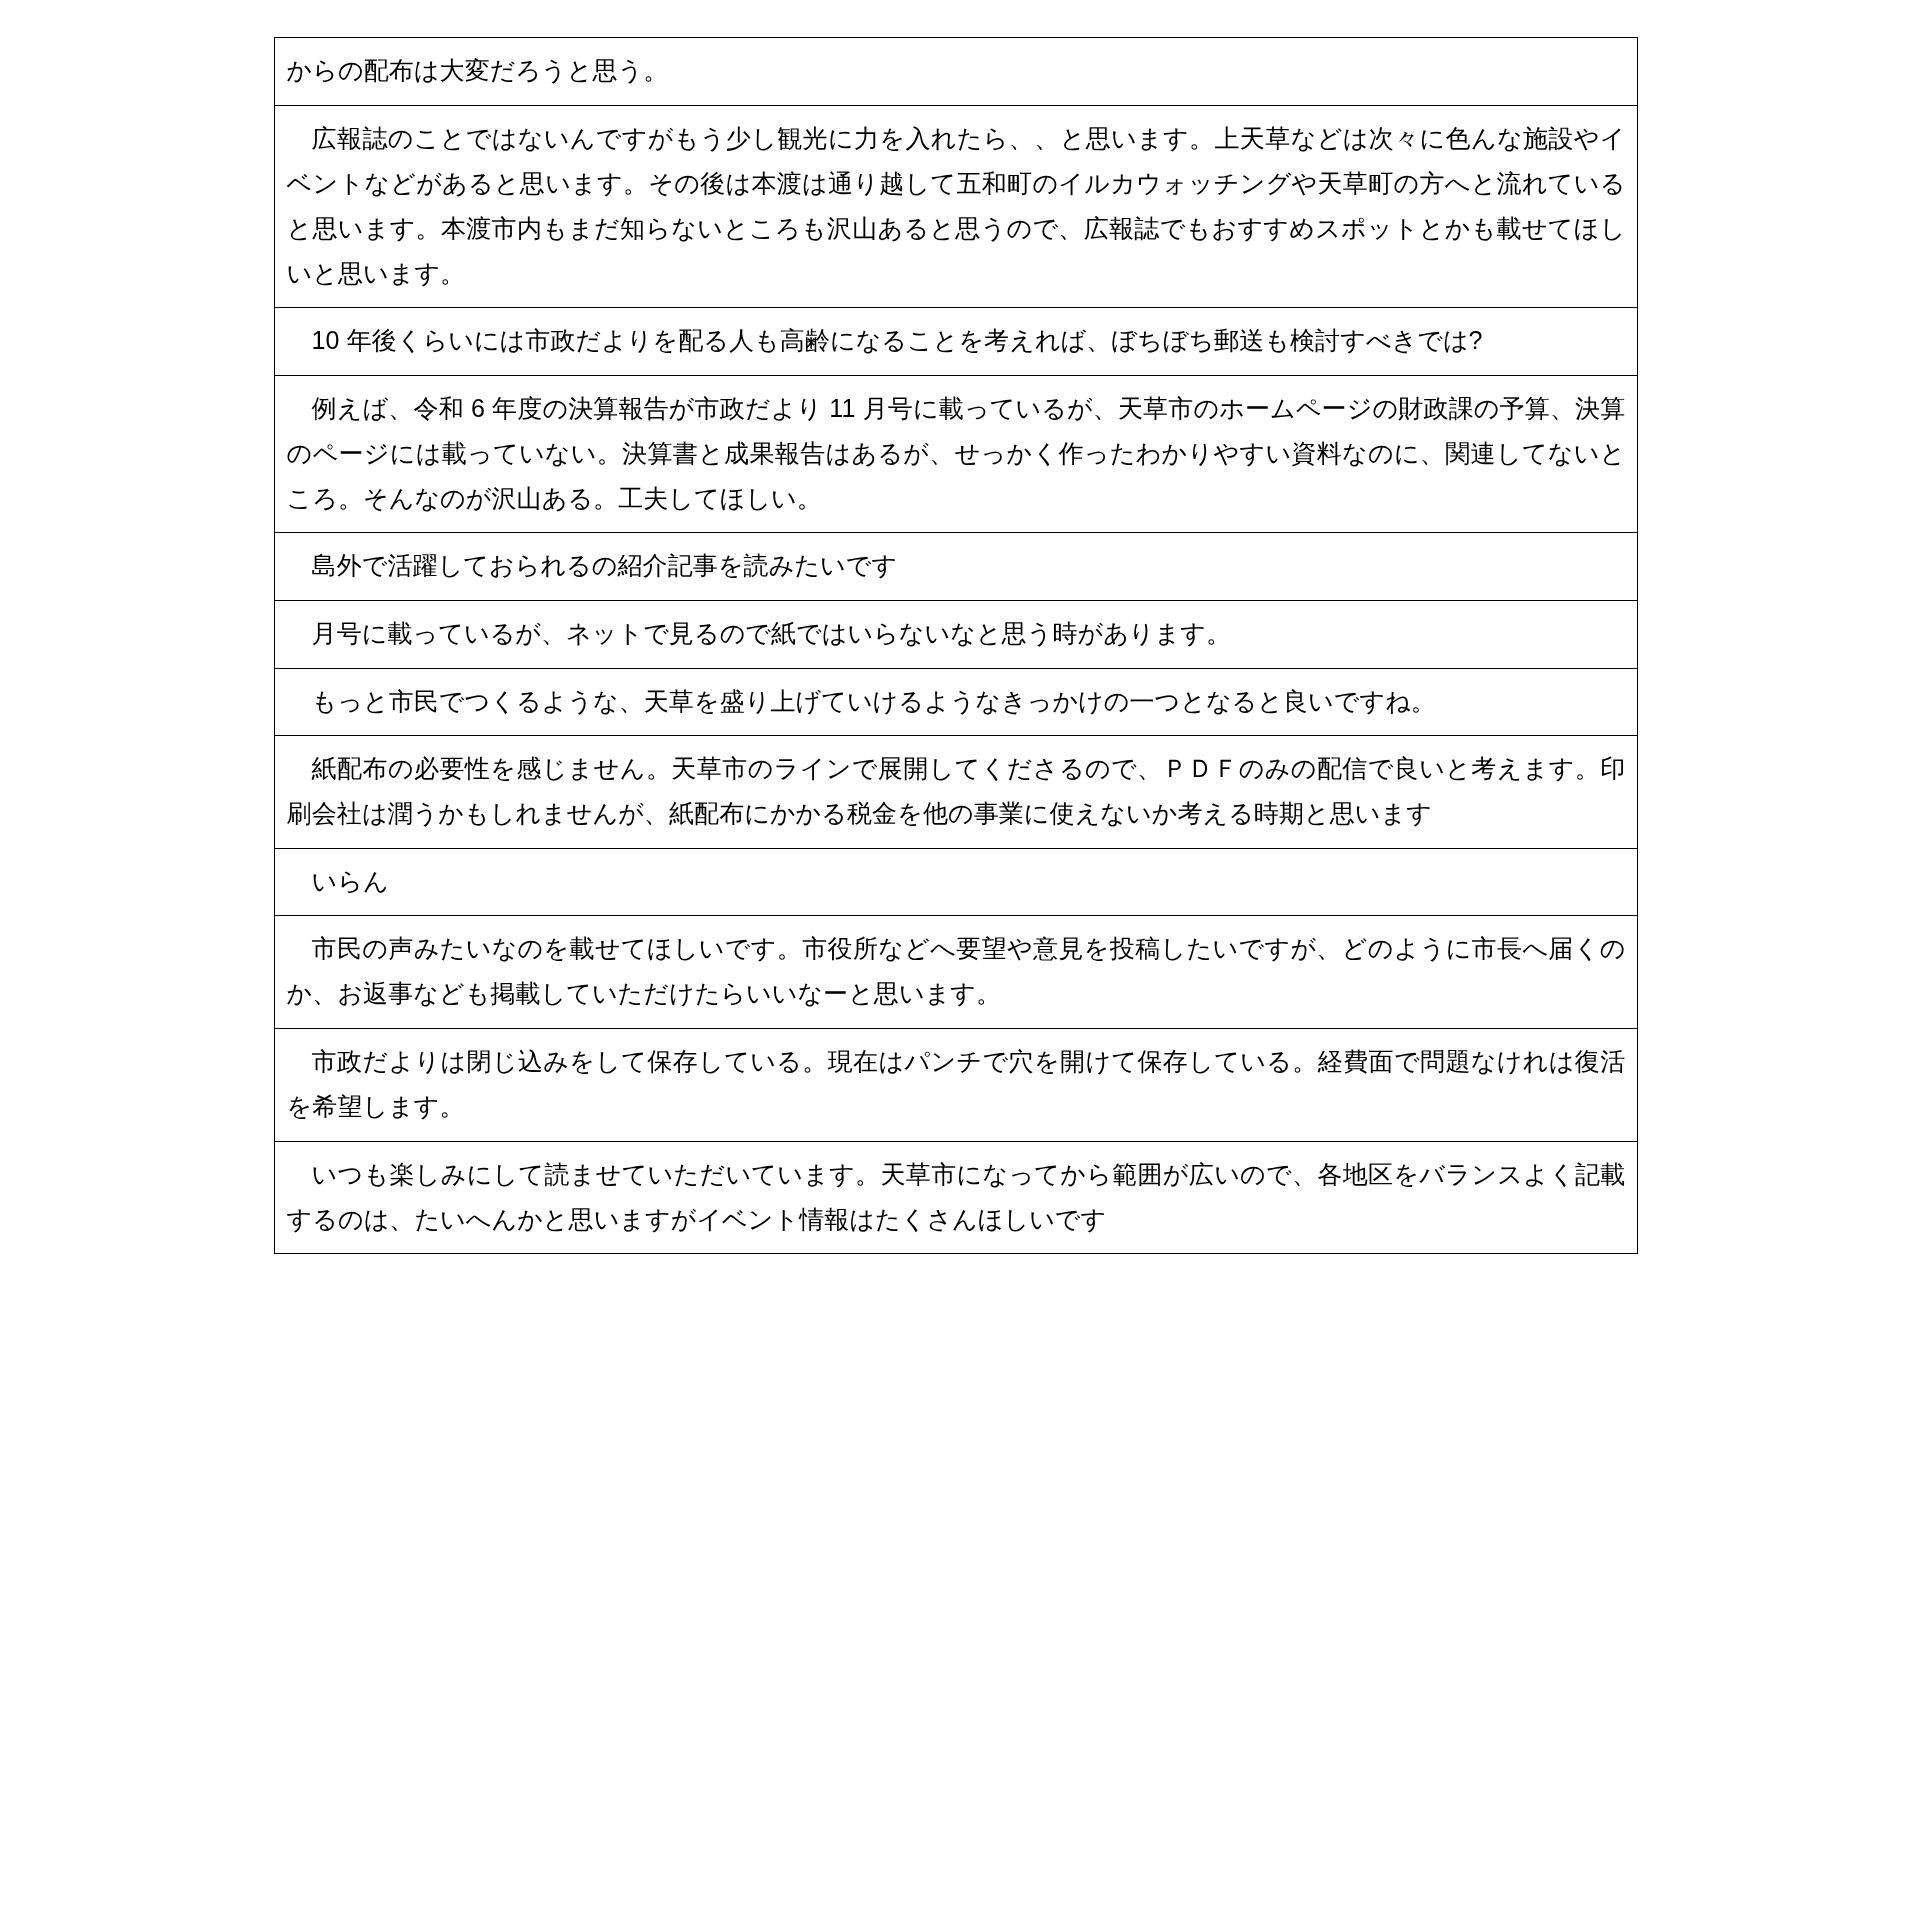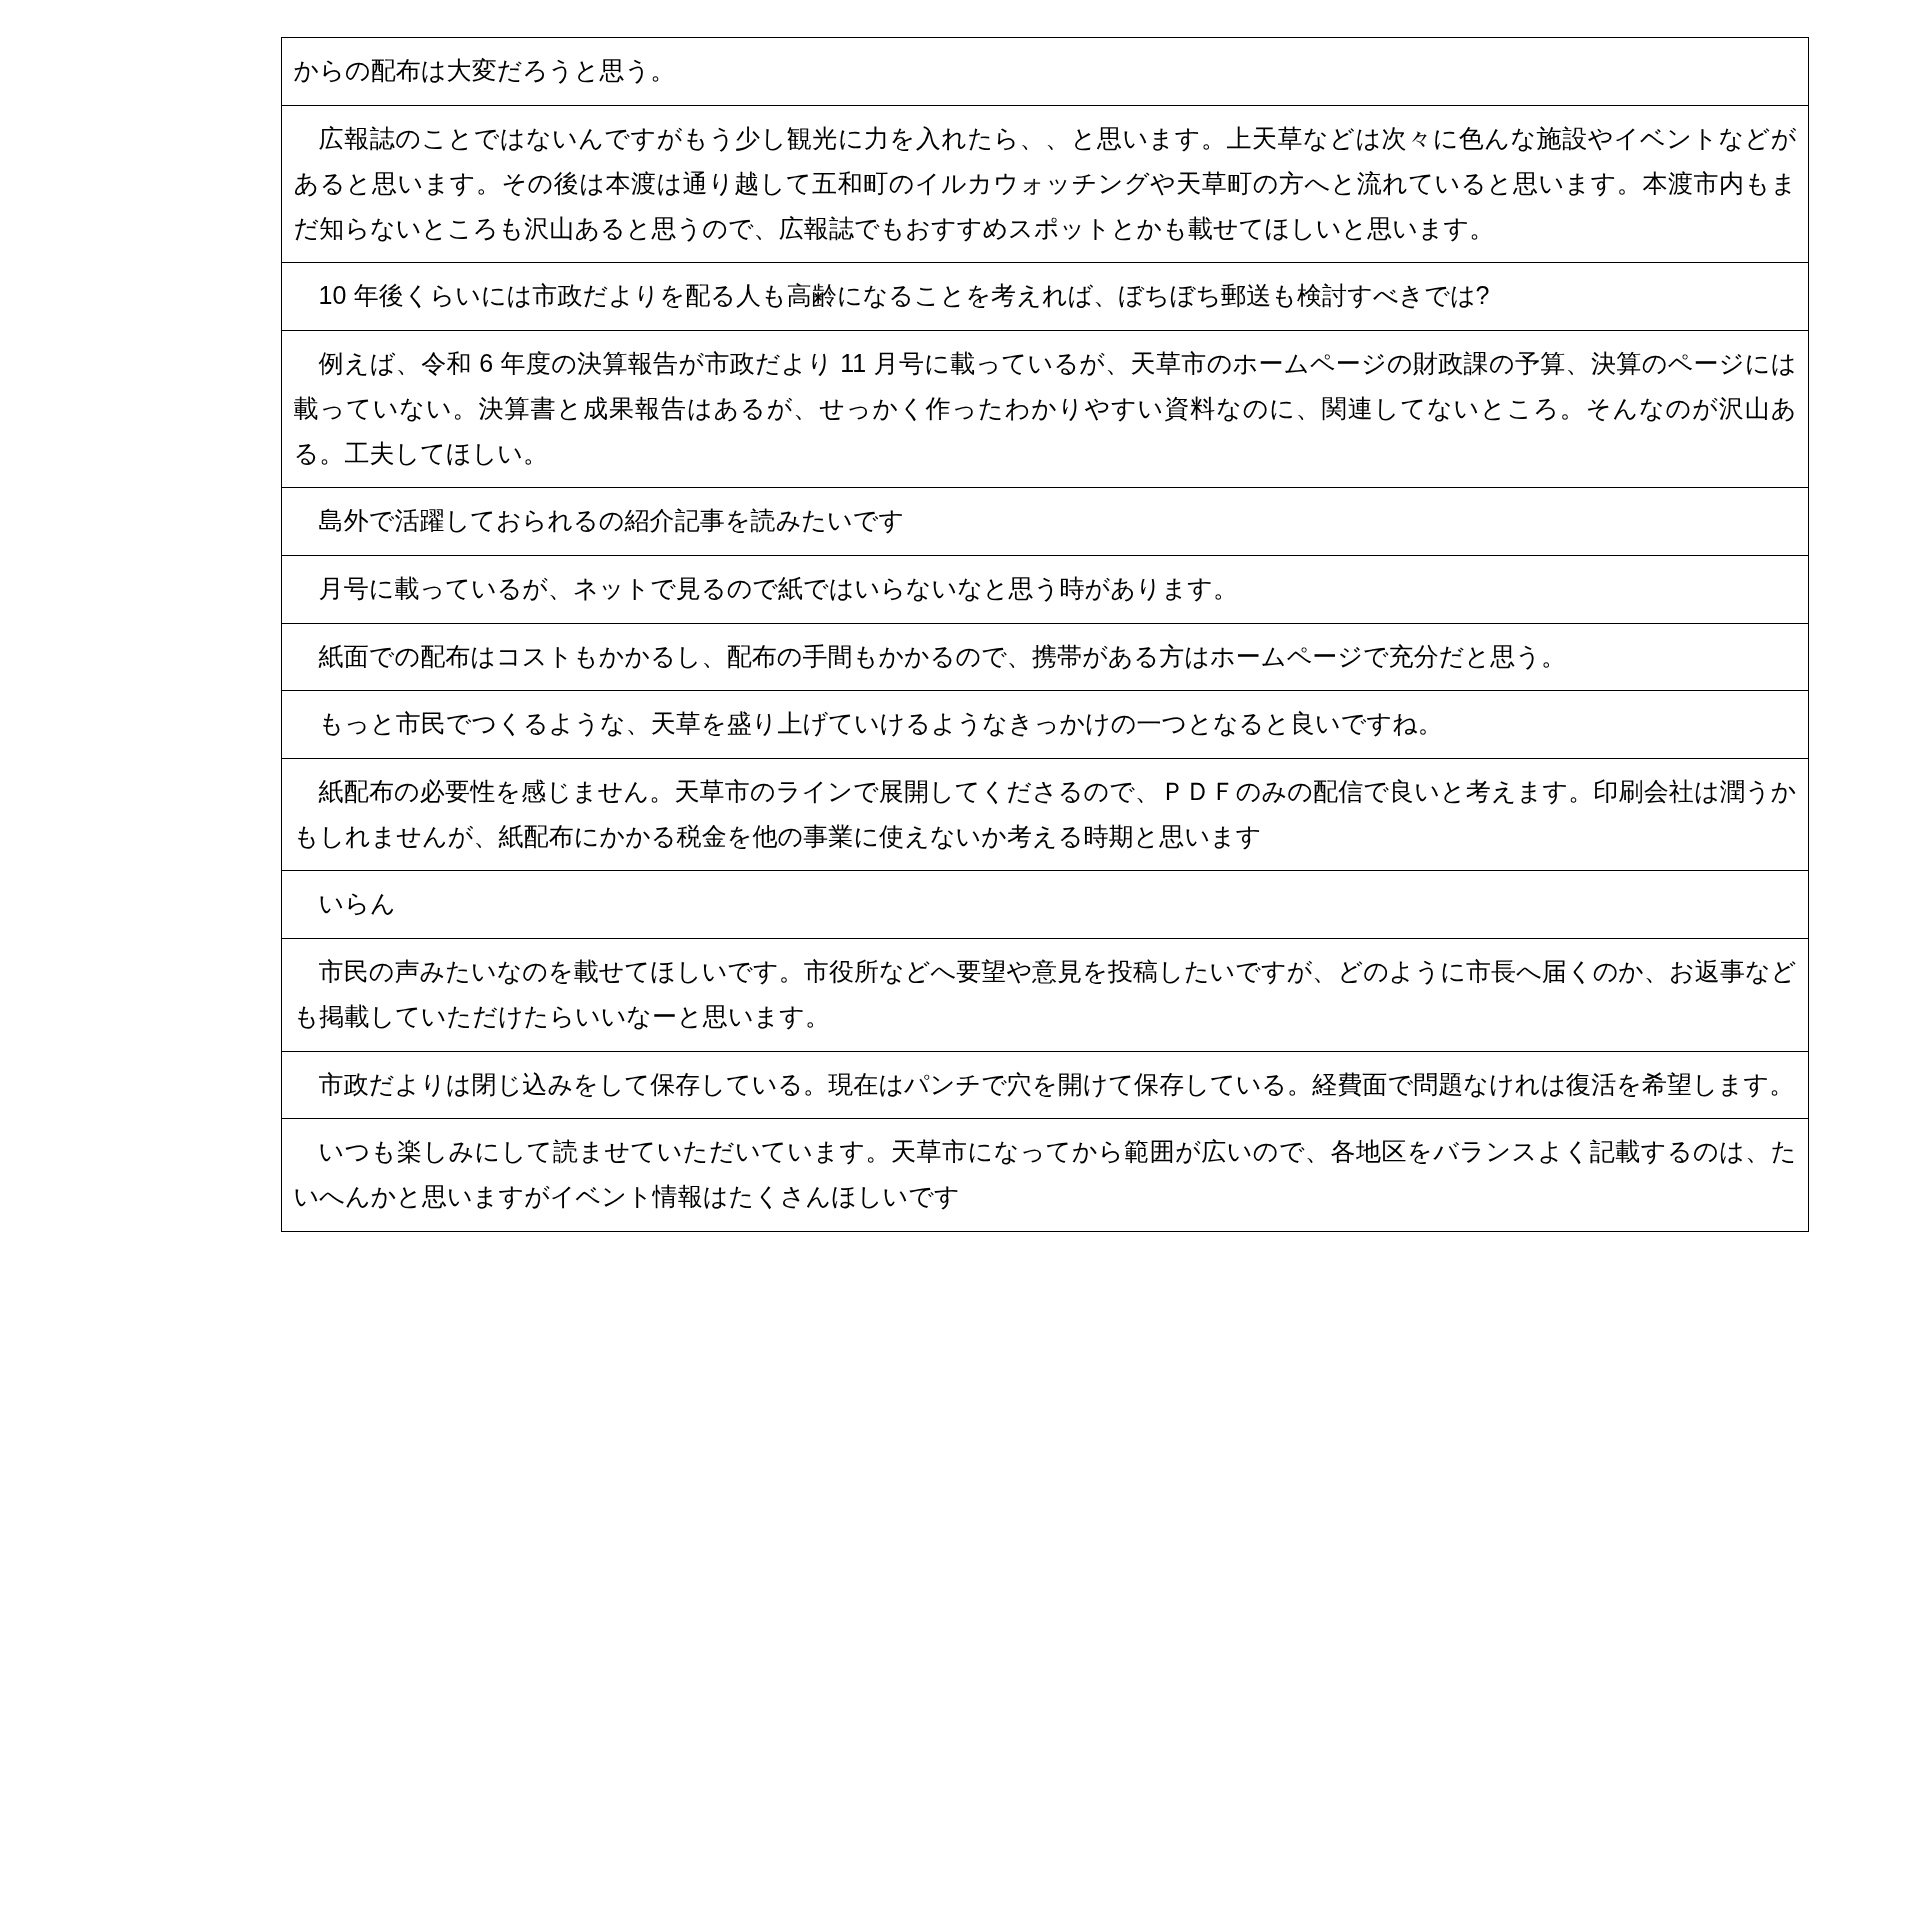--- a/index.html
+++ b/index.html
@@ -22,23 +22,23 @@
     left: 0;
     top: 0;
     width: 1911px;
     height: 2281px;
     box-sizing: border-box;
   }
 
   
   .comment-table {
     position: absolute;
-    left: 281px;
+    left: 274px;
     top: 37px;
-    width: 1528px;
+    width: 1364px;
     border-collapse: collapse;
     table-layout: fixed;
   }
 
   .comment-table td.comment-cell {
     border: 1.9px solid #000000;
     padding: 10px 11.6px 11.6px 11.6px;
     vertical-align: top;
     font-size: 25px;
     line-height: 1.80;
@@ -91,25 +91,20 @@
           <p>島外で活躍しておられるの紹介記事を読みたいです</p>
         </td>
       </tr>
       <tr>
         <td class="comment-cell">
           <p>月号に載っているが、ネットで見るので紙ではいらないなと思う時があります。</p>
         </td>
       </tr>
       <tr>
         <td class="comment-cell">
-          <p>紙面での配布はコストもかかるし、配布の手間もかかるので、携帯がある方はホームページで充分だと思う。</p>
-        </td>
-      </tr>
-      <tr>
-        <td class="comment-cell">
           <p>もっと市民でつくるような、天草を盛り上げていけるようなきっかけの一つとなると良いですね。</p>
         </td>
       </tr>
       <tr>
         <td class="comment-cell">
           <p>紙配布の必要性を感じません。天草市のラインで展開してくださるので、ＰＤＦのみの配信で良いと考えます。印刷会社は潤うかもしれませんが、紙配布にかかる税金を他の事業に使えないか考える時期と思います</p>
         </td>
       </tr>
       <tr>
         <td class="comment-cell">

